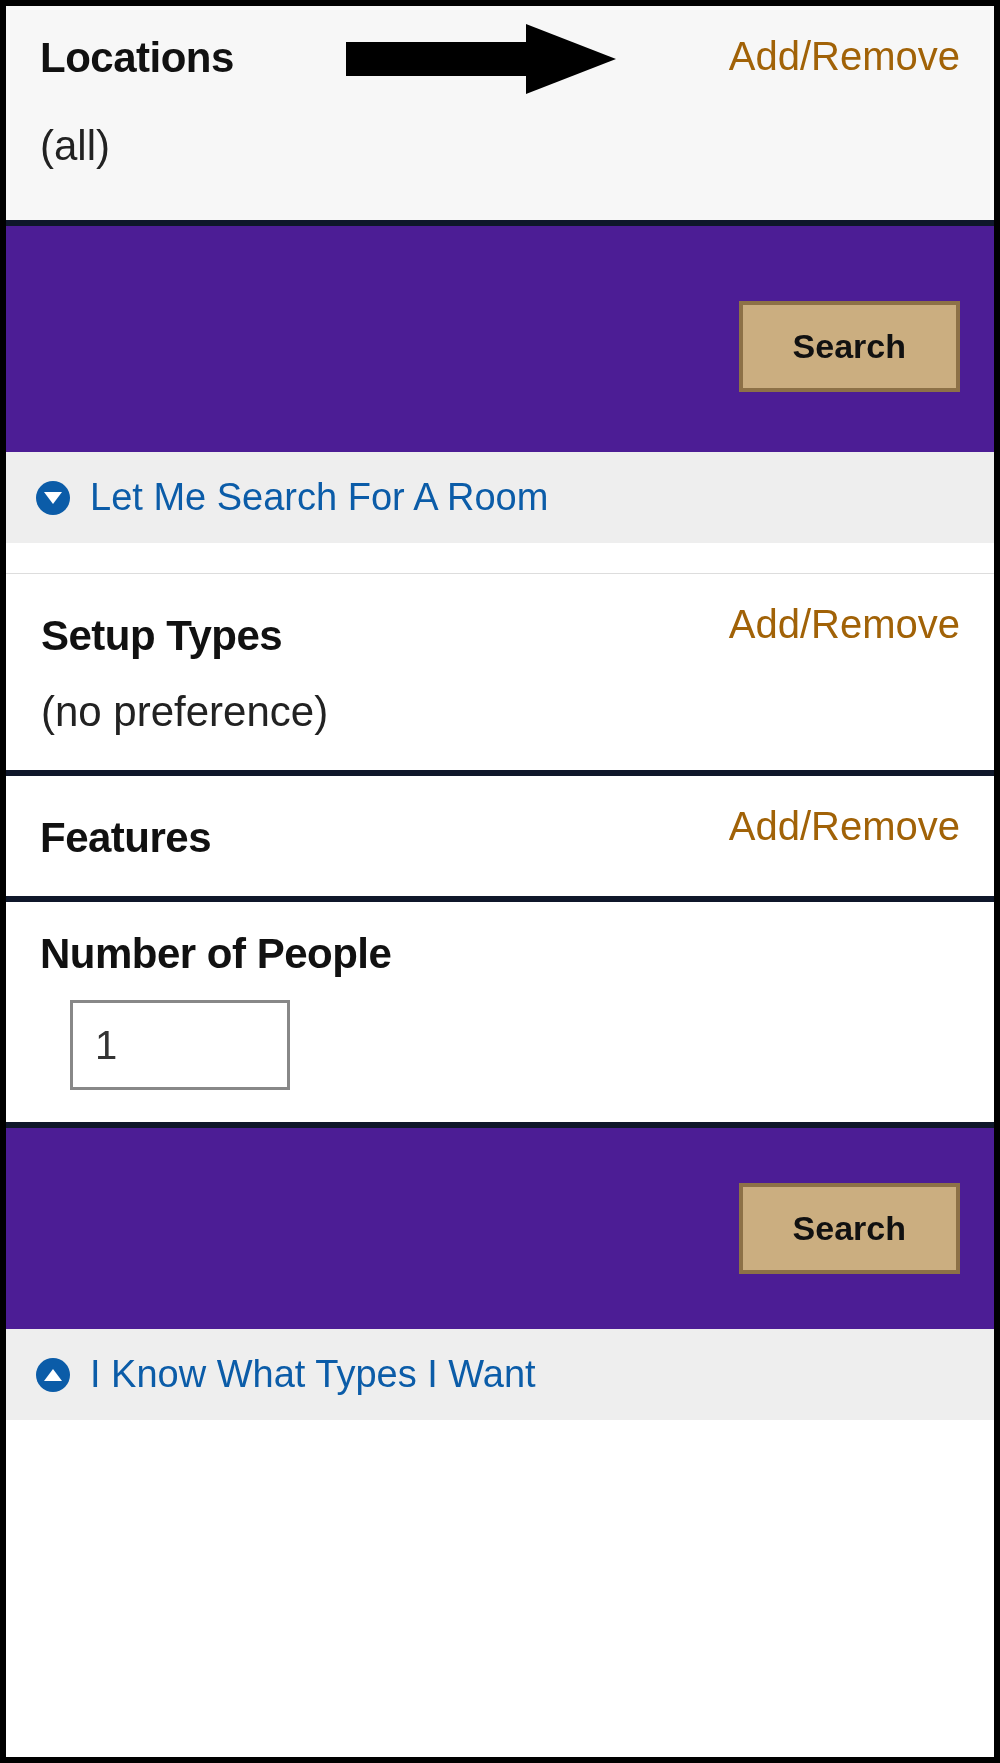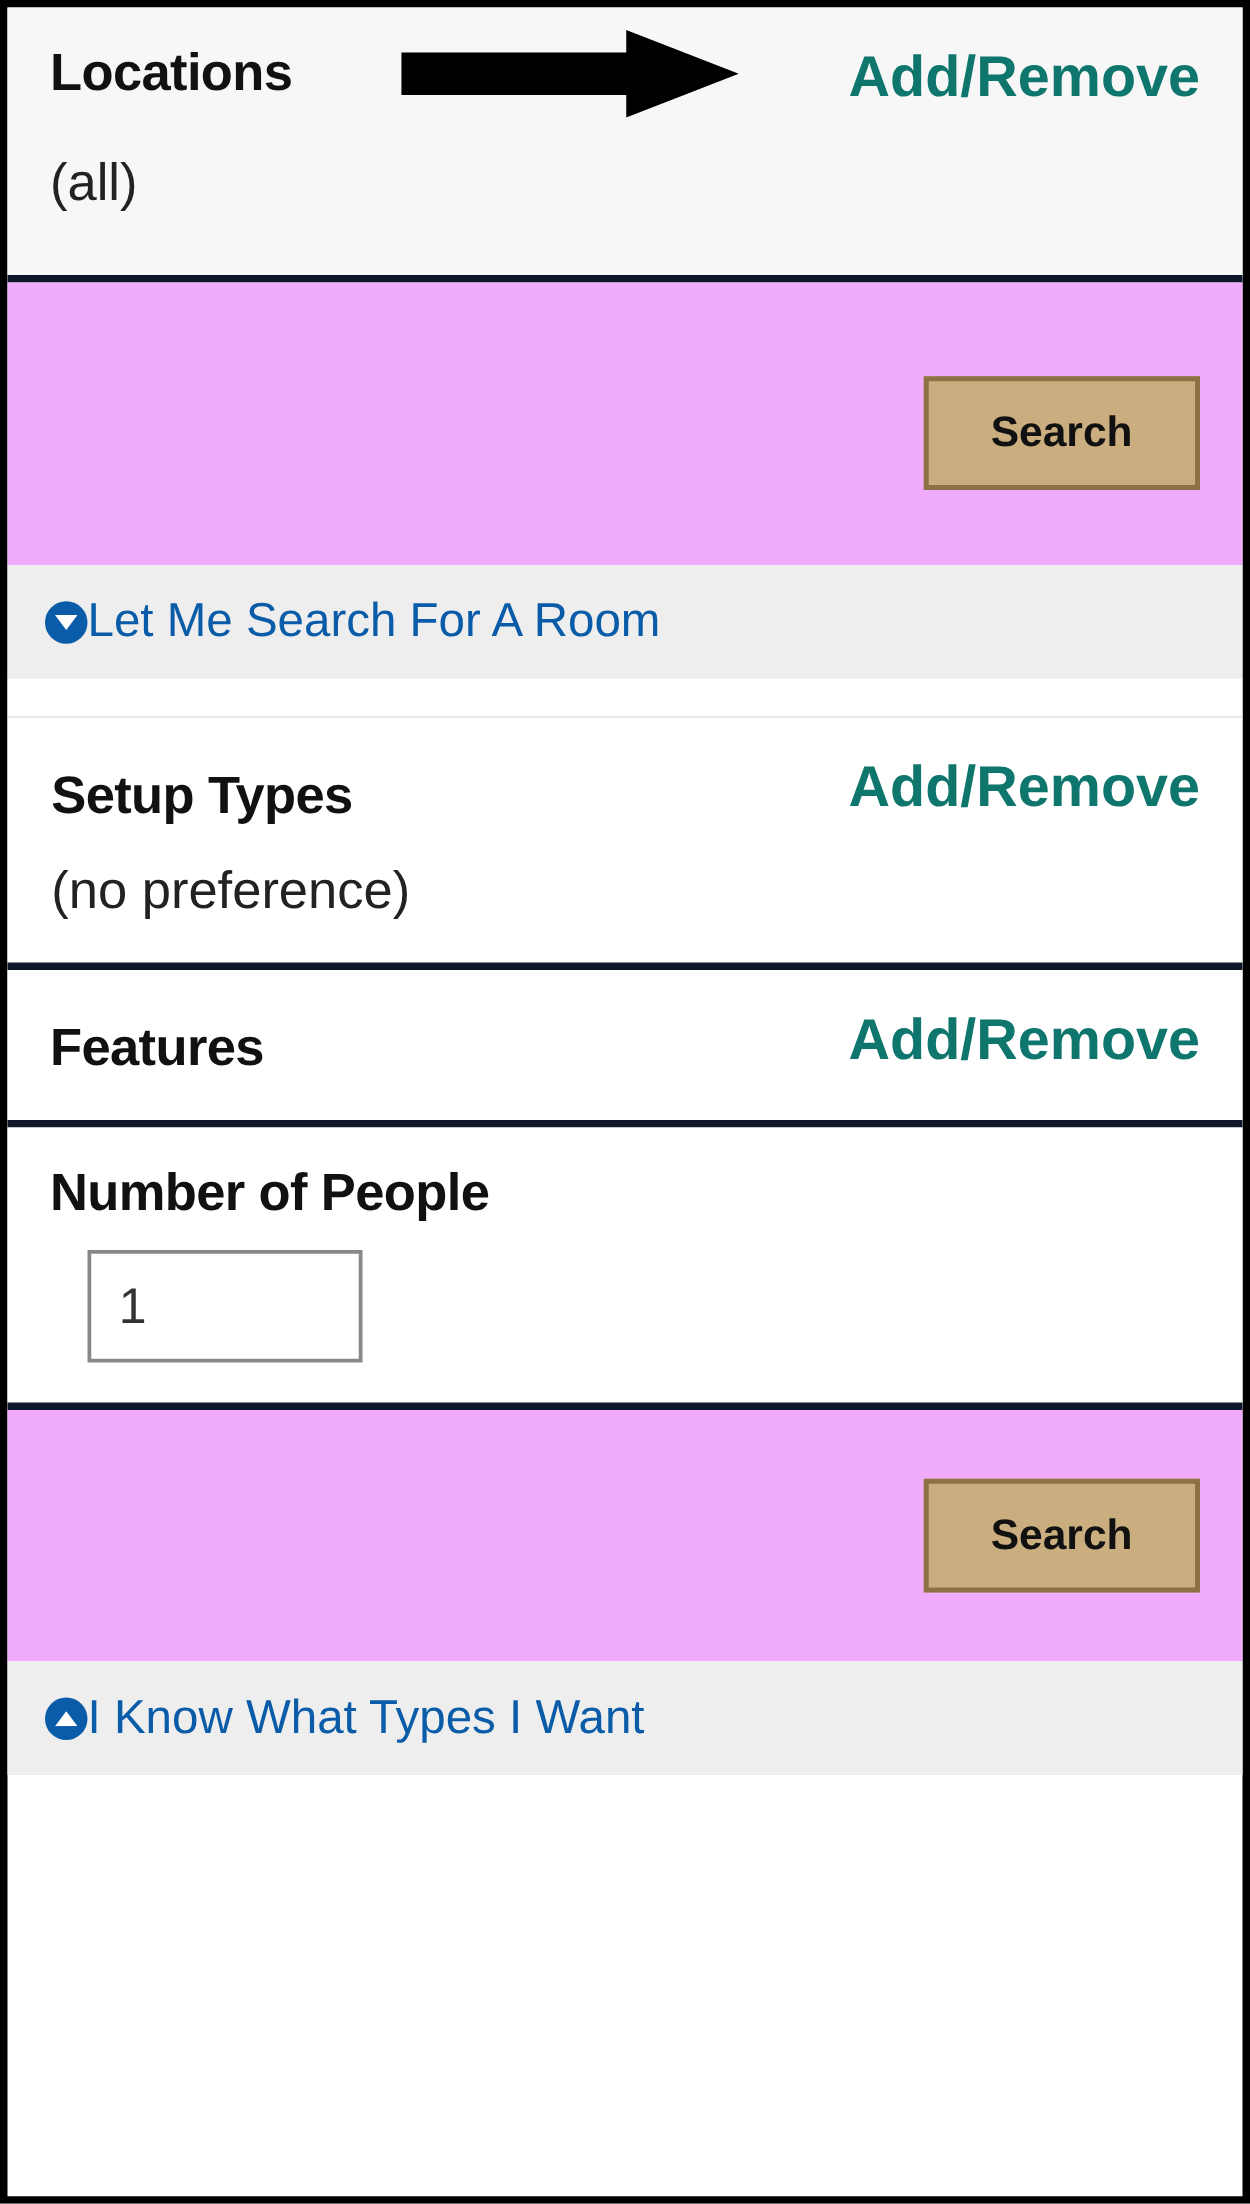--- a/index.html
+++ b/index.html
@@ -35,60 +35,61 @@
     justify-content: space-between;
     align-items: flex-start;
   }
   .heading {
     font-size: 42px;
     font-weight: 700;
     color: #111;
     letter-spacing: -0.5px;
   }
   .link {
-    font-size: 46px;
-    font-weight: 700;
-    color: #0f766e;
+    font-size: 40px;
+    font-weight: 400;
+    color: #a16207;
     cursor: pointer;
   }
   .value {
     font-size: 42px;
     color: #222;
     margin-top: 28px;
   }
   .arrow-row {
     display: flex;
     align-items: flex-start;
     gap: 20px;
   }
   .arrow-svg {
     margin-top: -10px;
   }
   .search-row {
-    background: #f0abfc;
+    background: #4c1d95;
     padding: 60px 34px 45px 34px;
     display: flex;
     justify-content: flex-end;
     border-bottom: none;
   }
   .search-btn {
     background: #cbae80;
     border: 4px solid #8d7147;
     font-size: 34px;
     font-weight: 700;
     color: #111;
     padding: 22px 50px;
     cursor: pointer;
     font-family: inherit;
   }
   .collapse-bar {
     background: #eeeeee;
     padding: 24px 30px;
     display: flex;
     align-items: center;
+    gap: 20px;
     cursor: pointer;
   }
   .collapse-bar .title {
     font-size: 38px;
     color: #0b5ca8;
     font-weight: 400;
   }
   .icon-circle {
     width: 34px;
     height: 34px;

